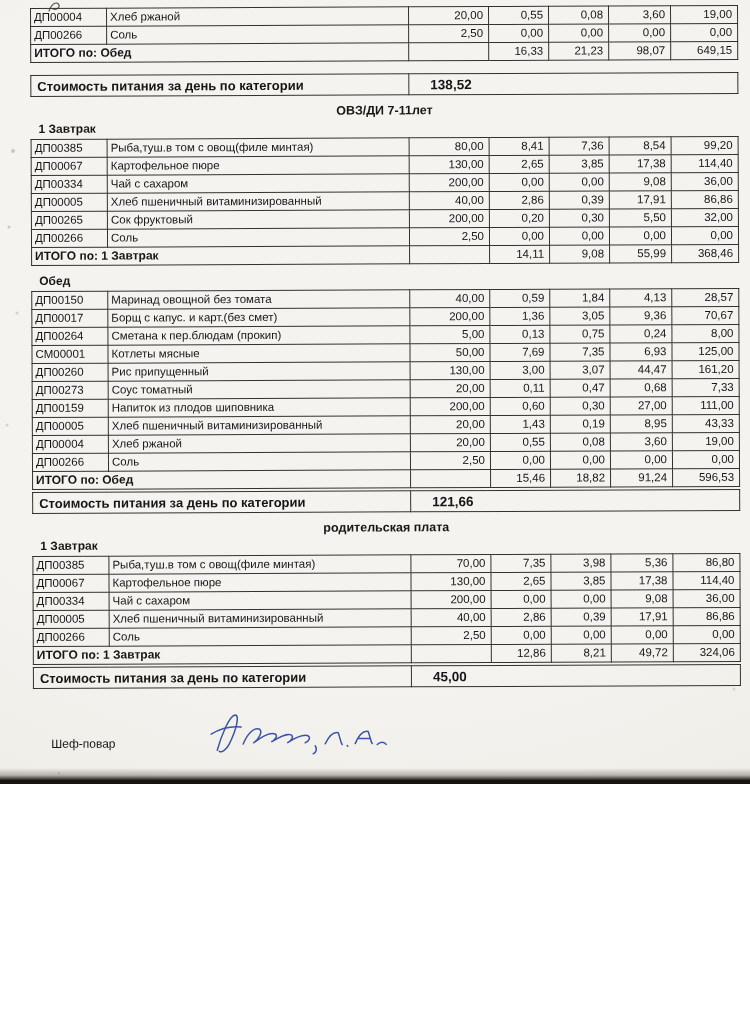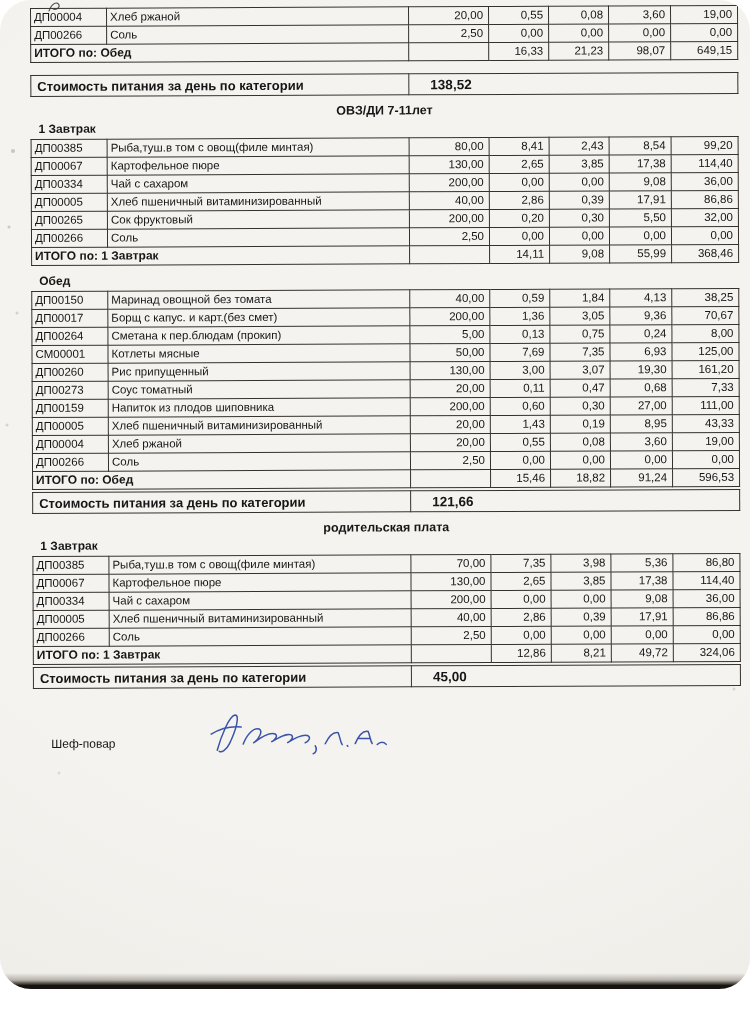--- a/index.html
+++ b/index.html
@@ -1,23 +1,22 @@
 <!DOCTYPE html>
 <html><head>
 <meta charset="utf-8">
 <title>Scanned menu cost sheet</title>
 <style>
   * { margin:0; padding:0; box-sizing:border-box; }
   html,body { width:750px; height:1033px; }
   body { font-family:"Liberation Sans", sans-serif; color:#161616; }
   .page {
-    position:relative; width:750px; height:989px; overflow:hidden;
+    position:relative; width:750px; height:784px; overflow:hidden;
     background: radial-gradient(ellipse 130% 95% at 50% 38%, #f3f2ee 50%, #ecead f 100%);
     background-color:#f1efe9;
-    border-radius:31px;
   }
   .page { background: radial-gradient(ellipse 130% 95% at 50% 38%, #f4f3ef 50%, #eae8e1 100%); }
   .sheet {
     position:absolute; top:8px; left:30px; width:708px;
     transform: rotate(-0.25deg); transform-origin: 0 0;
   }
   table.grid { border-collapse:collapse; table-layout:fixed; width:707px; background:transparent; }
   .grid td {
     border:1px solid #35322d; height:18px; font-size:11.5px; line-height:15px;
     overflow:hidden; white-space:nowrap; vertical-align:middle;
@@ -129,21 +128,21 @@
             <col style="width: 60px;">
             <col style="width: 62px;">
             <col style="width: 67px;">
           </colgroup>
           <tbody>
             <tr>
               <td class="txt">ДП00385</td>
               <td class="txt">Рыба,туш.в том с овощ(филе минтая)</td>
               <td class="num">80,00</td>
               <td class="num">8,41</td>
-              <td class="num">2,43</td>
+              <td class="num">7,36</td>
               <td class="num">8,54</td>
               <td class="num">99,20</td>
             </tr>
             <tr>
               <td class="txt">ДП00067</td>
               <td class="txt">Картофельное пюре</td>
               <td class="num">130,00</td>
               <td class="num">2,65</td>
               <td class="num">3,85</td>
               <td class="num">17,38</td>
@@ -207,21 +206,21 @@
             <col style="width: 67px;">
           </colgroup>
           <tbody>
             <tr>
               <td class="txt">ДП00150</td>
               <td class="txt">Маринад овощной без томата</td>
               <td class="num">40,00</td>
               <td class="num">0,59</td>
               <td class="num">1,84</td>
               <td class="num">4,13</td>
-              <td class="num">38,25</td>
+              <td class="num">28,57</td>
             </tr>
             <tr>
               <td class="txt">ДП00017</td>
               <td class="txt">Борщ с капус. и карт.(без смет)</td>
               <td class="num">200,00</td>
               <td class="num">1,36</td>
               <td class="num">3,05</td>
               <td class="num">9,36</td>
               <td class="num">70,67</td>
             </tr>
@@ -242,21 +241,21 @@
               <td class="num">7,35</td>
               <td class="num">6,93</td>
               <td class="num">125,00</td>
             </tr>
             <tr>
               <td class="txt">ДП00260</td>
               <td class="txt">Рис припущенный</td>
               <td class="num">130,00</td>
               <td class="num">3,00</td>
               <td class="num">3,07</td>
-              <td class="num">19,30</td>
+              <td class="num">44,47</td>
               <td class="num">161,20</td>
             </tr>
             <tr>
               <td class="txt">ДП00273</td>
               <td class="txt">Соус томатный</td>
               <td class="num">20,00</td>
               <td class="num">0,11</td>
               <td class="num">0,47</td>
               <td class="num">0,68</td>
               <td class="num">7,33</td>

